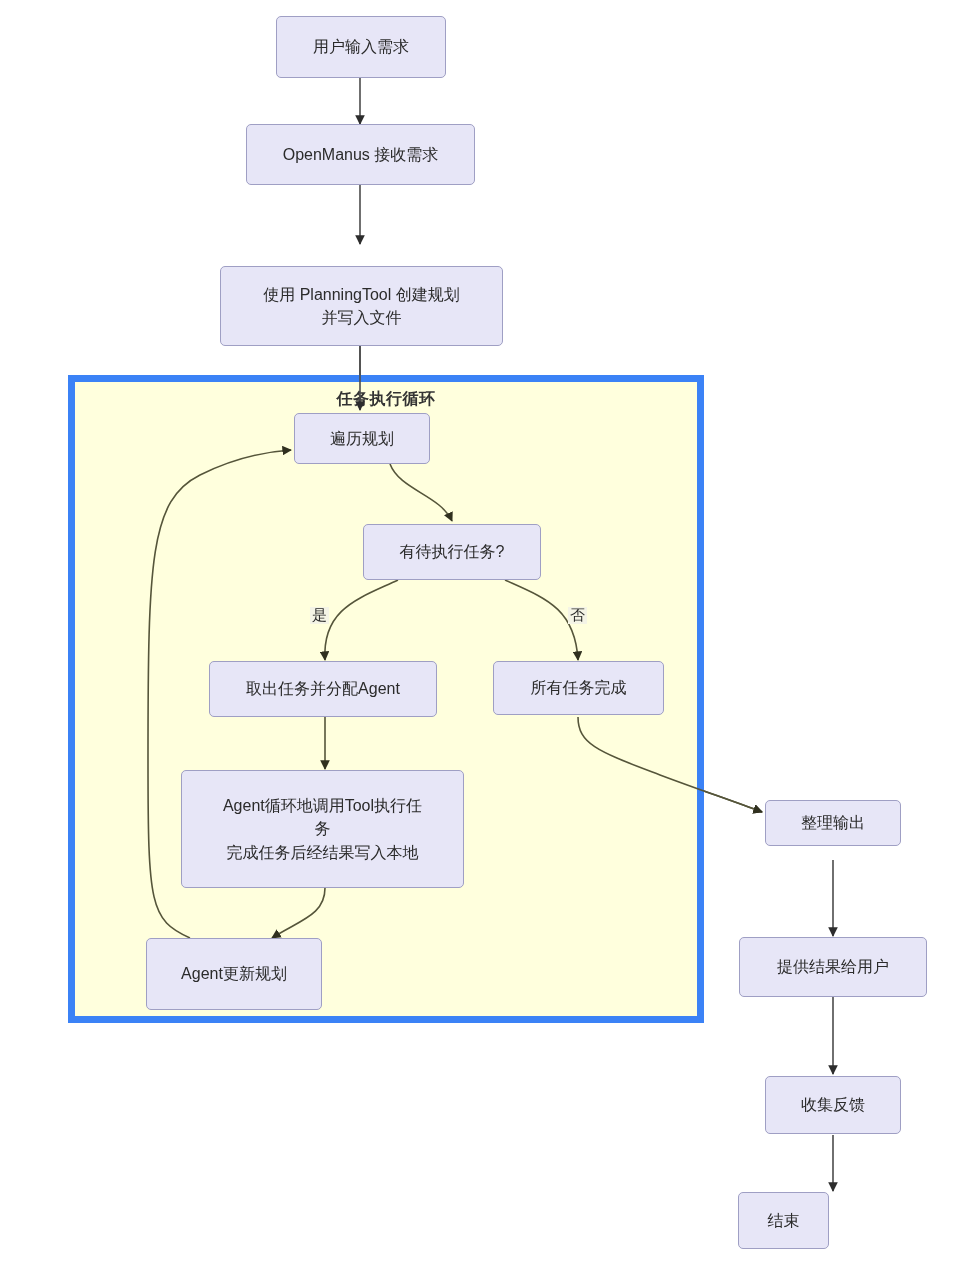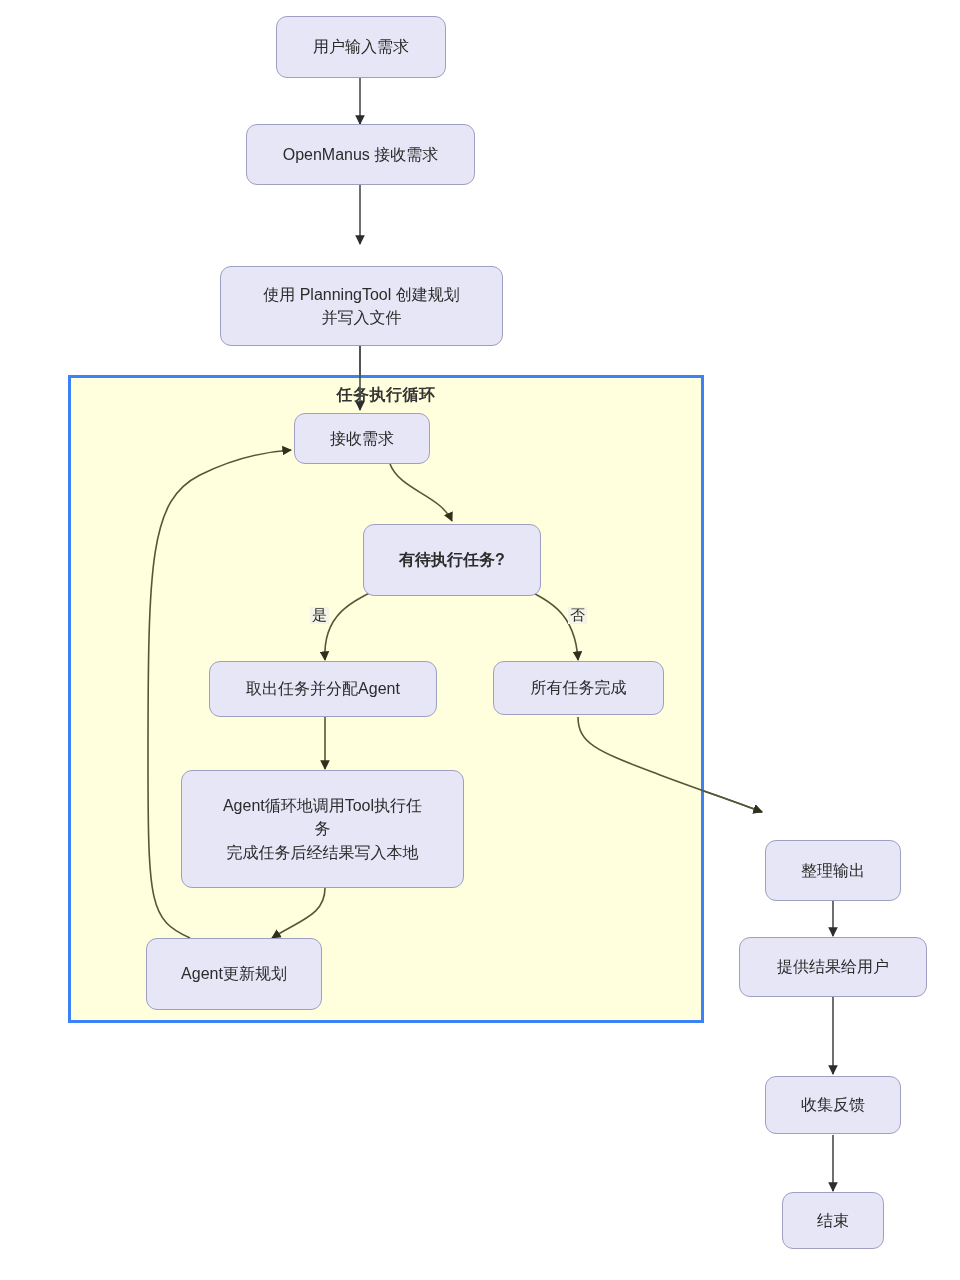--- a/index.html
+++ b/index.html
@@ -21,21 +21,21 @@
     position: absolute;
     left: 0;
     top: 0;
     width: 960px;
     height: 1280px;
     pointer-events: none;
   }
   .subgraph {
     position: absolute;
     background: #ffffdd;
-    border: 3px solid #3b82f6;
+    border: 7px solid #3b82f6;
     box-sizing: border-box;
   }
   .subgraph-title {
     position: absolute;
     left: 0;
     right: 0;
     top: 7px;
     text-align: center;
     font-size: 16px;
     color: #333333;
@@ -48,21 +48,21 @@
     border: 1px solid #9f9fc4;
     box-sizing: border-box;
     display: flex;
     align-items: center;
     justify-content: center;
     text-align: center;
     color: #2b2b2b;
     font-size: 16px;
     line-height: 1.45;
     padding: 4px 10px;
-    border-radius: 11px;
+    border-radius: 5px;
   }
   .node .label {
     display: block;
     width: 100%;
   }
   .node .label .line {
     display: block;
   }
   .edge-label {
     position: absolute;
@@ -150,25 +150,25 @@
 
   <div class="node" style="left:220px; top:246px; width:283px; height:80px;margin-top:20px;">
     <span class="label">
       <span class="line">使用 PlanningTool 创建规划</span>
       <span class="line">并写入文件</span>
     </span>
   </div>
 
   <div class="node" style="left:294px; top:413px; width:136px; height:51px;">
     <span class="label">
-      <span class="line">接收需求</span>
-    </span>
-  </div>
-
-  <div class="node" style="left:363px; top:524px; width:178px; height:72px;font-weight:bold;">
+      <span class="line">遍历规划</span>
+    </span>
+  </div>
+
+  <div class="node" style="left:363px; top:524px; width:178px; height:56px;">
     <span class="label">
       <span class="line">有待执行任务?</span>
     </span>
   </div>
 
   <div class="node" style="left:209px; top:661px; width:228px; height:56px;">
     <span class="label">
       <span class="line">取出任务并分配Agent</span>
     </span>
   </div>
@@ -186,39 +186,39 @@
       <span class="line">Agent更新规划</span>
     </span>
   </div>
 
   <div class="node" style="left:493px; top:661px; width:171px; height:54px;justify-content:flex-end;">
     <span class="label">
       <span class="line">所有任务完成</span>
     </span>
   </div>
 
-  <div class="node" style="left:765px; top:840px; width:136px; height:61px;">
+  <div class="node" style="left:765px; top:800px; width:136px; height:46px;">
     <span class="label">
       <span class="line">整理输出</span>
     </span>
   </div>
 
   <div class="node" style="left:739px; top:937px; width:188px; height:60px;">
     <span class="label">
       <span class="line">提供结果给用户</span>
     </span>
   </div>
 
   <div class="node" style="left:765px; top:1076px; width:136px; height:58px;">
     <span class="label">
       <span class="line">收集反馈</span>
     </span>
   </div>
 
-  <div class="node" style="left:782px; top:1192px; width:102px; height:57px;">
+  <div class="node" style="left:738px; top:1192px; width:91px; height:57px;">
     <span class="label">
       <span class="line">结束</span>
     </span>
   </div>
 
   <div class="edge-label" style="left:310px; top:607px;">是</div>
 
   <div class="edge-label" style="left:568px; top:607px;">否</div>
 
 </div>

